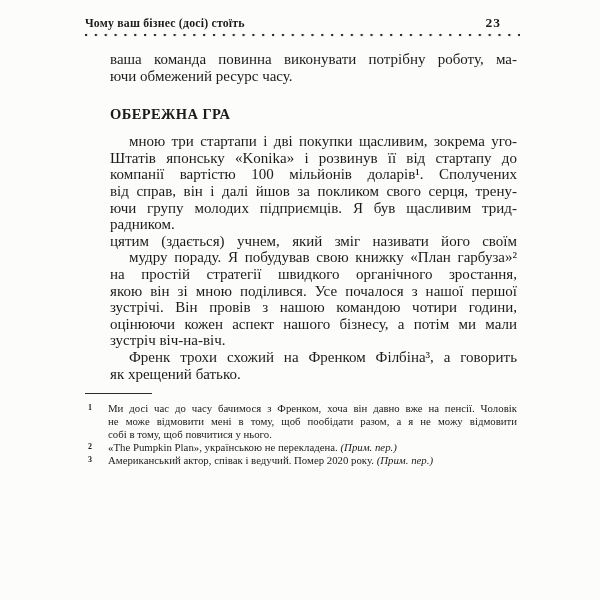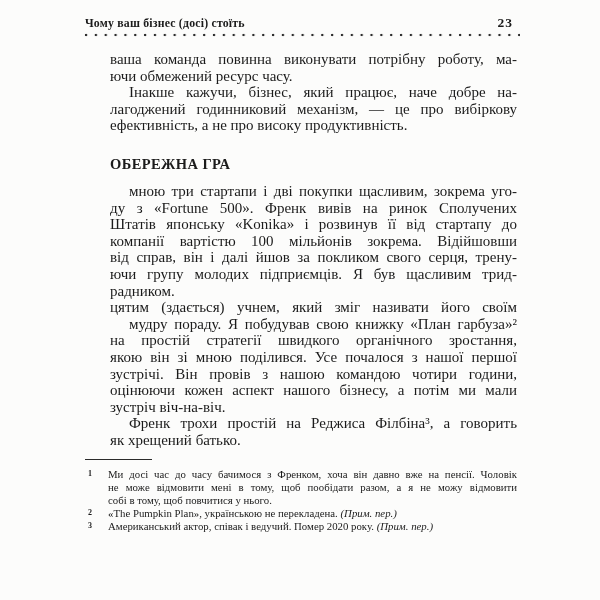--- a/index.html
+++ b/index.html
@@ -20,21 +20,21 @@
   }
   .running-title {
     text-align: left;
     font-weight: bold;
     font-size: 11.8px;
     letter-spacing: 0.2px;
     line-height: 13px;
   }
   .page-number {
     position: absolute;
-    right: 4px; top: -2px;
+    right: 16px; top: -2px;
     font-weight: bold;
     font-size: 13.5px;
     letter-spacing: 1px;
   }
   
   .dots-rule {
     position: absolute;
     top: 33px; left: 84px;
     width: 436px; height: 4px;
     background-image: radial-gradient(circle at 2px 2px, #2d2d2d 1.25px, transparent 1.6px);
@@ -93,50 +93,44 @@
   <div class="dots-rule"></div>
 
   <div class="content">
     <div class="body-text">
 
       <div class="para">
           <div class="tline">ваша команда повинна виконувати потрібну роботу, ма-</div>
           <div class="tline last">ючи обмежений ресурс часу.</div>
         </div>
 
-      <div class="para indent">
-          <div class="tline">Інакше кажучи, бізнес, який працює, наче добре на-</div>
-          <div class="tline">лагоджений годинниковий механізм, — це про вибіркову</div>
-          <div class="tline last">ефективність, а не про високу продуктивність.</div>
-        </div>
 
       <h2 class="section-heading">ОБЕРЕЖНА ГРА</h2>
 
       <div class="para indent">
           <div class="tline">мною три стартапи і дві покупки щасливим, зокрема уго-</div>
-          <div class="tline">ду з «Fortune 500». Френк вивів на ринок Сполучених</div>
           <div class="tline">Штатів японську «Konika» і розвинув її від стартапу до</div>
-          <div class="tline">компанії вартістю 100 мільйонів зокрема. Відійшовши</div>
+          <div class="tline">компанії вартістю 100 мільйонів доларів¹. Сполучених</div>
           <div class="tline">від справ, він і далі йшов за покликом свого серця, трену-</div>
           <div class="tline">ючи групу молодих підприємців. Я був щасливим трид-</div>
           <div class="tline last">радником.</div>
           <div class="tline">цятим (здається) учнем, який зміг називати його своїм</div>
         </div>
 
       <div class="para indent">
           <div class="tline">мудру пораду. Я побудував свою книжку «План гарбуза»²</div>
           <div class="tline">на простій стратегії швидкого органічного зростання,</div>
           <div class="tline">якою він зі мною поділився. Усе почалося з нашої першої</div>
           <div class="tline">зустрічі. Він провів з нашою командою чотири години,</div>
           <div class="tline">оцінюючи кожен аспект нашого бізнесу, а потім ми мали</div>
           <div class="tline last">зустріч віч-на-віч.</div>
         </div>
 
       <div class="para indent">
-          <div class="tline">Френк трохи простій на Реджиса Філбіна³, а говорить</div>
+          <div class="tline">Френк трохи схожий на Френком Філбіна³, а говорить</div>
           <div class="tline last">як хрещений батько.</div>
         </div>
     </div>
 
     <div class="footnotes">
       <hr class="fn-rule">
 
       <div class="fn">
         <span class="fn-marker">1</span>
         <div class="fn-text">

